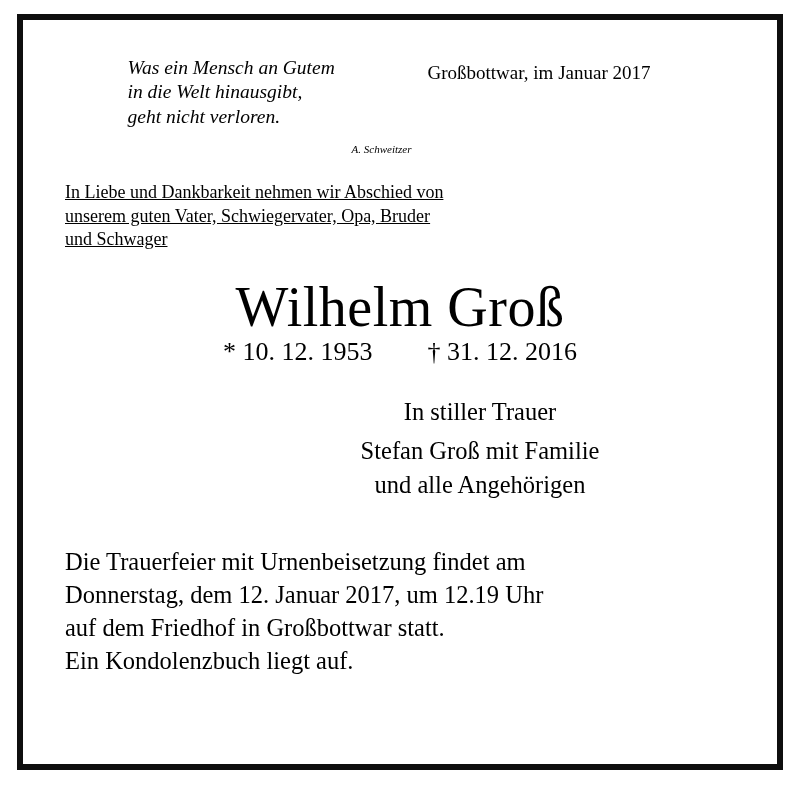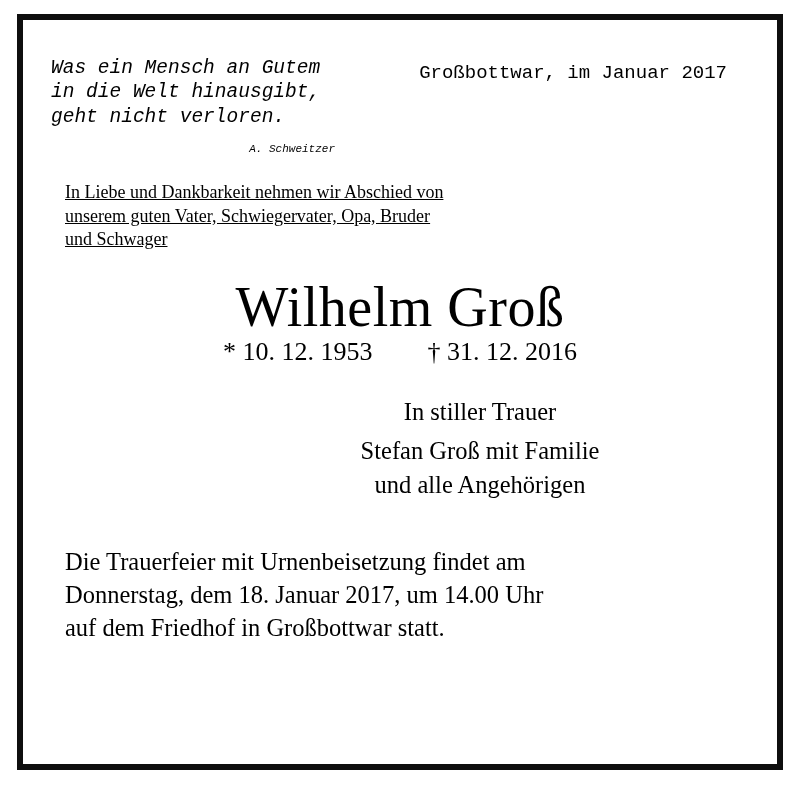--- a/index.html
+++ b/index.html
@@ -31,22 +31,21 @@
     right: 0;
     bottom: 0;
     padding: 20px 28px 0 28px;
     box-sizing: border-box;
   }
 
   
   .top-row {
     display: flex;
     align-items: flex-start;
-    justify-content: space-between;
-    font-family: Liberation Mono, monospace;
+    justify-content: center;
   }
   .motto {
     font-style: italic;
     font-size: 19.5px;
     line-height: 1.25;
     width: 300px;
     padding-top: 16px;
   }
   .motto-line { white-space: nowrap; }
   .motto-author {
@@ -134,18 +133,19 @@
     </div>
 
     <div class="mourners">
       <div class="lead">In stiller Trauer</div>
       <div>Stefan Groß mit Familie</div>
       <div>und alle Angehörigen</div>
     </div>
 
     <div class="ceremony">
       <div>Die Trauerfeier mit Urnenbeisetzung findet am</div>
-      <div>Donnerstag, dem 18. Januar 2017, um 14.00 Uhr</div>
+      <div>Donnerstag, dem 12. Januar 2017, um 12.19 Uhr</div>
       <div>auf dem Friedhof in Großbottwar statt.</div>
+      <div>Ein Kondolenzbuch liegt auf.</div>
     </div>
 
   </div>
 </div>
 
 </body></html>

